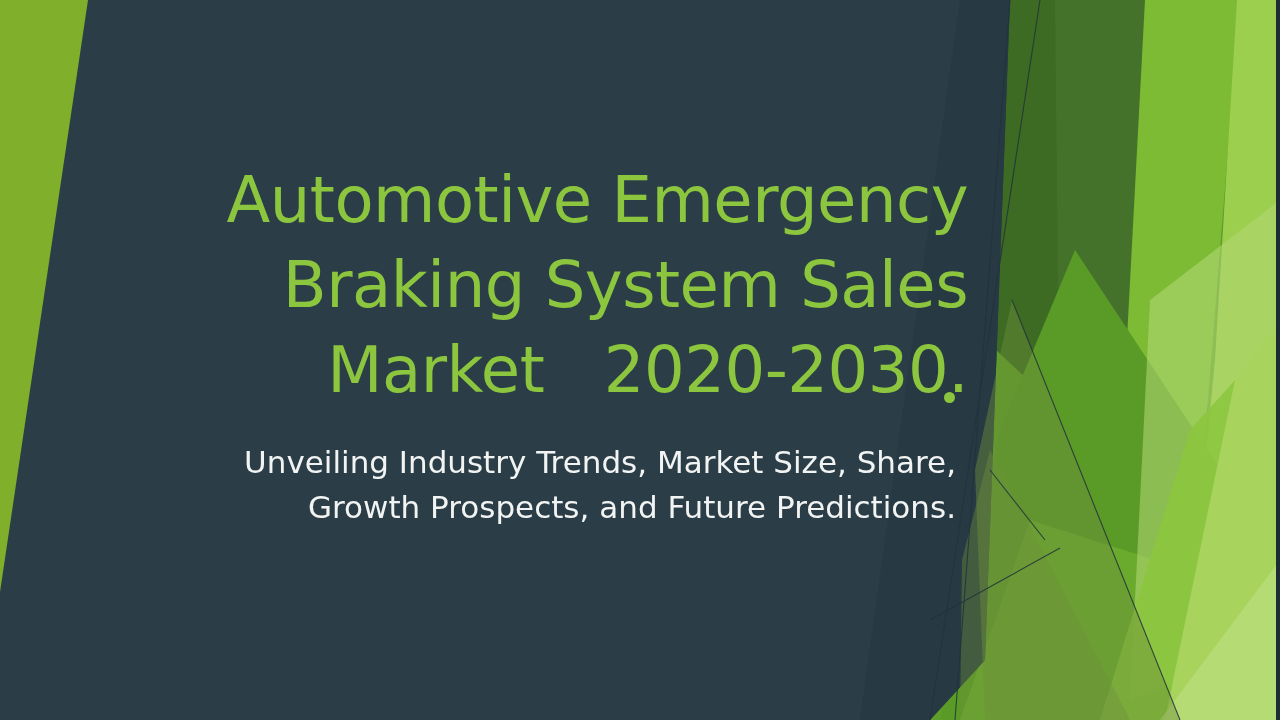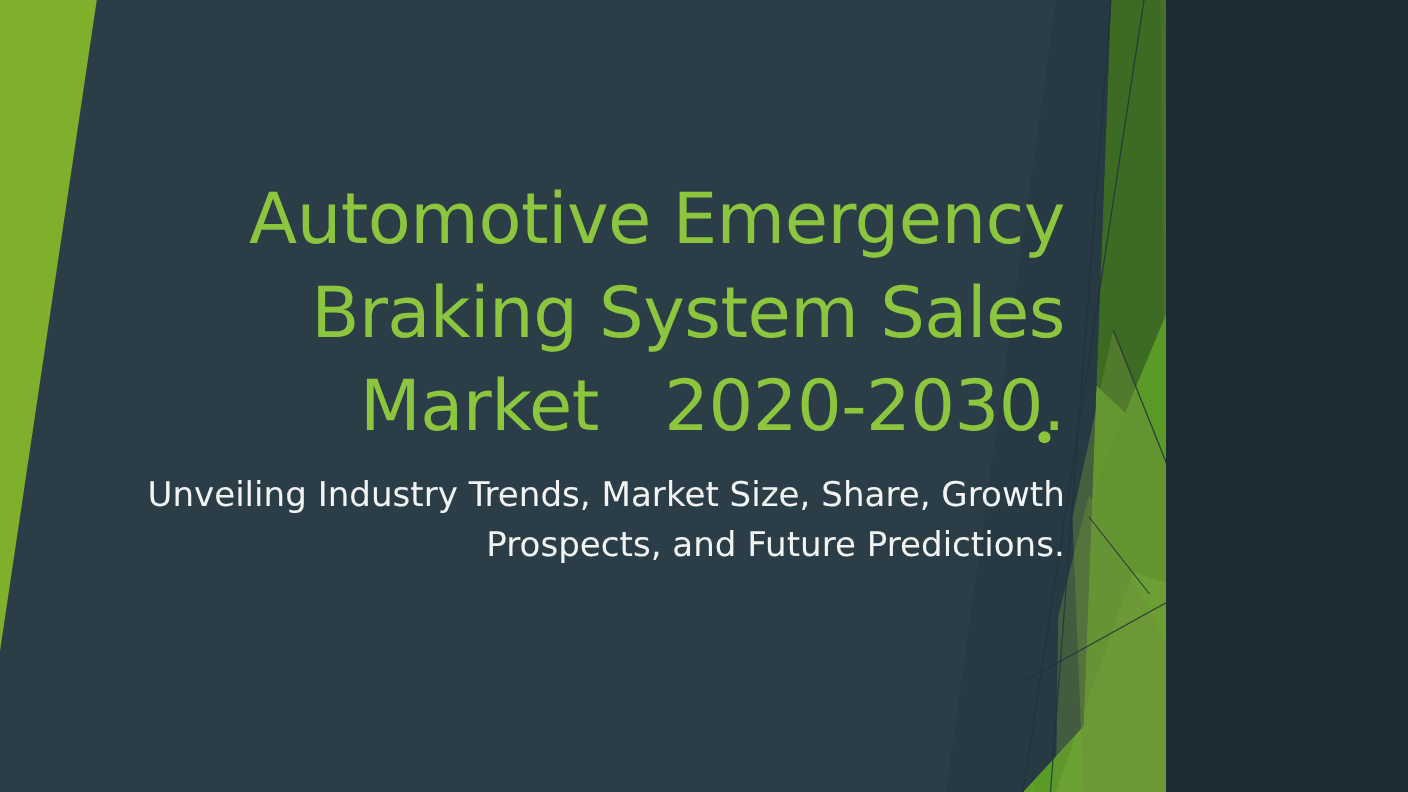--- a/index.html
+++ b/index.html
@@ -5,21 +5,21 @@
   html, body {
     margin: 0;
     padding: 0;
     background: #1d2b33;
   }
   body {
     font-family: "DejaVu Sans", sans-serif;
   }
   #slide {
     position: relative;
-    width: 1060px;
+    width: 1276px;
     height: 720px;
     overflow: hidden;
     background: #1d4ed8;
   }
   #facet-bg {
     position: absolute;
     inset: 0;
     width: 1280px;
     height: 720px;
     display: block;
@@ -50,21 +50,21 @@
     white-space: pre-wrap;
   }
   #subtitle-block {
     position: absolute;
     left: 112px;
     top: 428px;
     width: 856px;
     text-align: right;
   }
   #slide-subtitle {
-    margin: 0;
+    margin: 12px;
     font-family: "DejaVu Sans", sans-serif;
     font-weight: 400;
     font-size: 31px;
     line-height: 1.45;
     color: #f2f4f3;
     white-space: pre-wrap;
   }
   #accent-dot {
     position: absolute;
     left: 944px;

